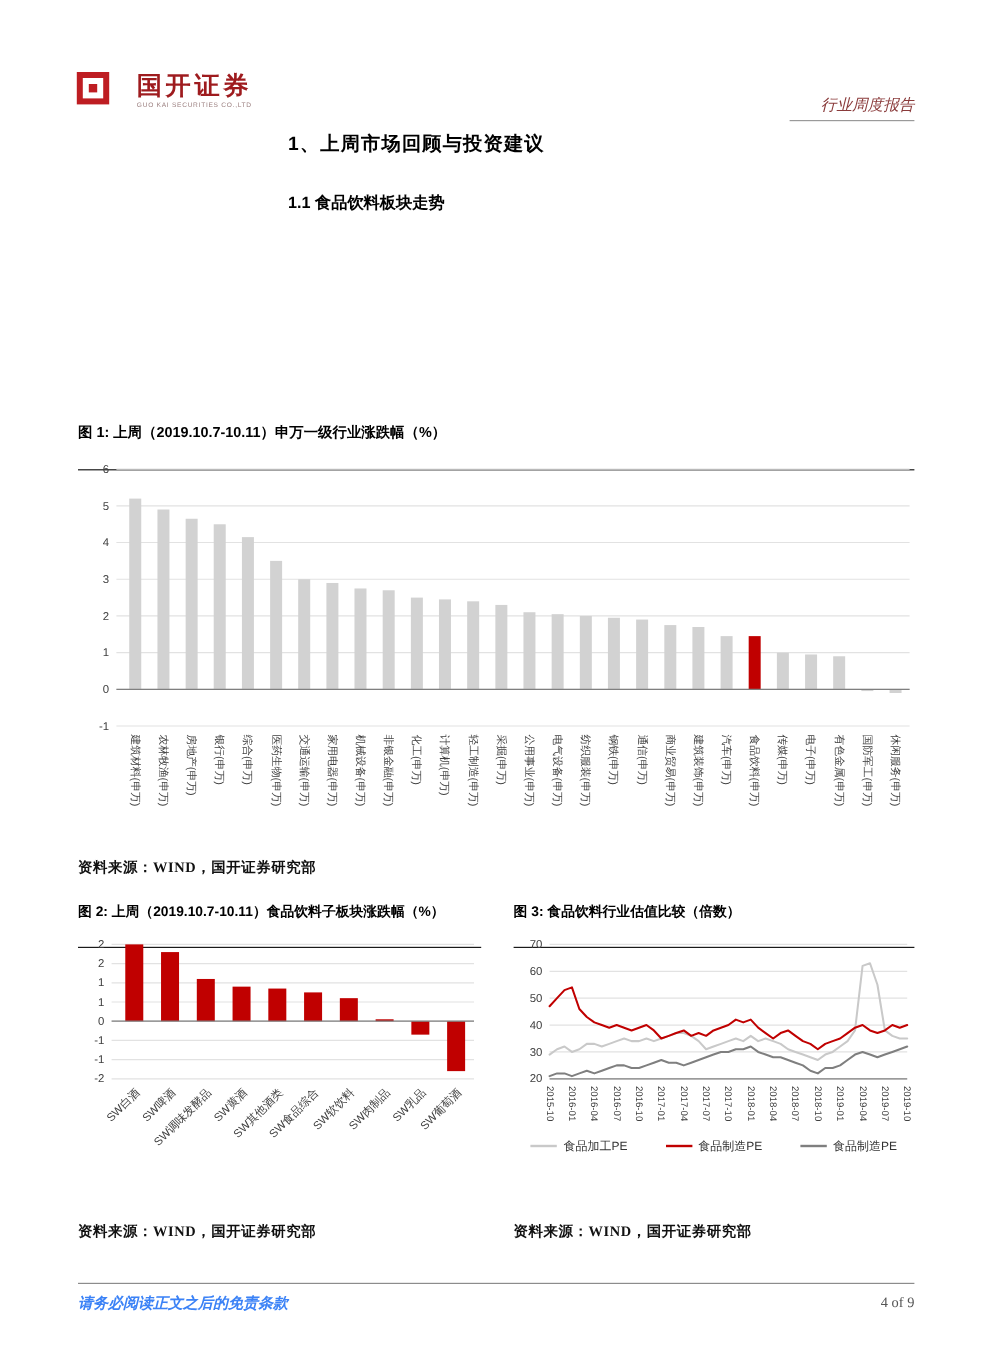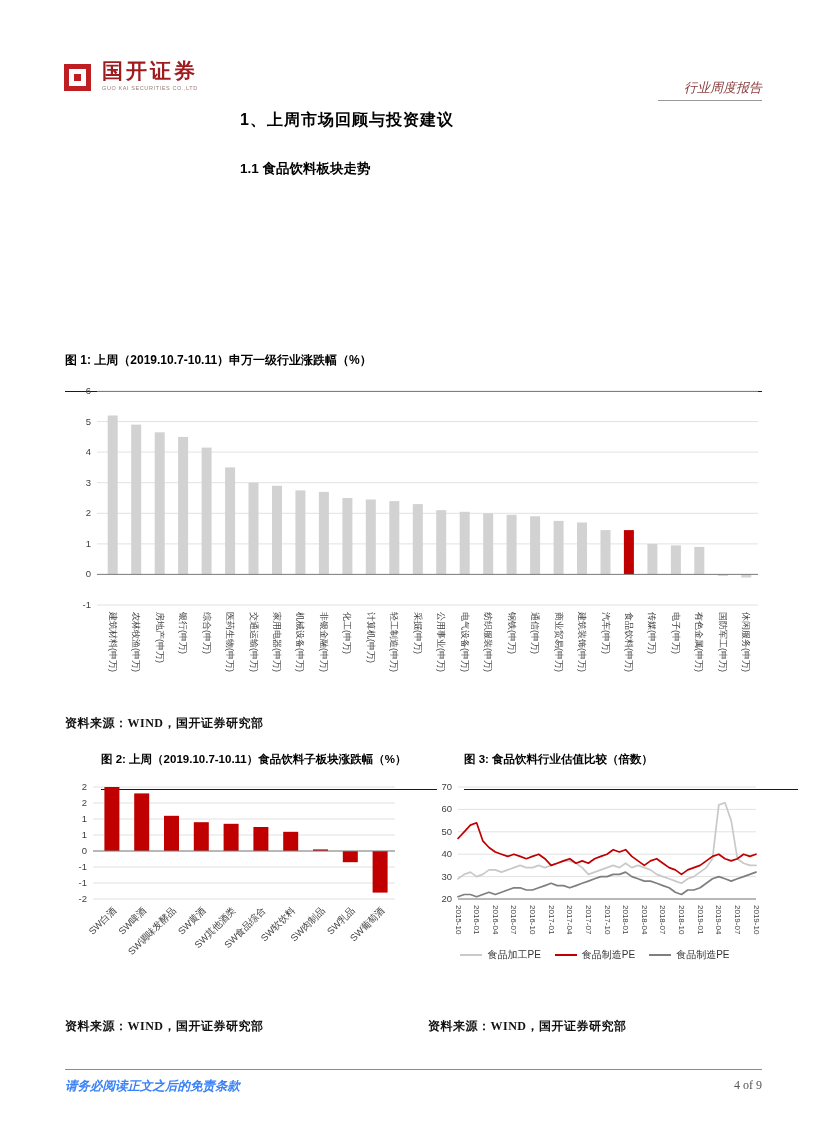--- a/index.html
+++ b/index.html
@@ -4,21 +4,21 @@
 <style>
   * { margin:0; padding:0; box-sizing:border-box; }
   html,body { background:#ffffff; }
   .page {
     position:relative; width:827px; height:1122px; background:#fff; overflow:hidden;
     font-family:"Liberation Sans","DejaVu Sans",sans-serif; color:#111;
   }
   .abs { position:absolute; }
 
   
-  .logo { left:64px; top:60px; display:flex; align-items:flex-end; gap:11px; }
+  .logo { left:64px; top:60px; display:flex; align-items:flex-start; gap:23px; }
   .logo-mark { width:27px; height:27px; background:#BE1D22; position:relative; flex:0 0 auto; }
   .logo-mark::before { content:""; position:absolute; inset:5px; background:#ffffff; }
   .logo-mark::after  { content:""; position:absolute; inset:10px; background:#BE1D22; }
   .brand-name {
     font-family:"Liberation Serif","DejaVu Serif",serif; font-weight:700;
     font-size:21px; letter-spacing:3px; color:#9E1B1E; line-height:1.1;
   }
   .brand-caption { font-size:5.5px; color:#9a7e7e; letter-spacing:0.6px; margin-top:2px; }
   .report-type {
     right:65px; top:79px; font-family:"Liberation Serif","DejaVu Serif",serif;
@@ -33,38 +33,38 @@
     left:240px; top:194px; width:523px; text-align:justify;
     font-family:"Liberation Serif","DejaVu Serif",serif;
     font-size:14px; line-height:29px; color:#111;
   }
 
   
   .fig-title {
     font-size:12px; font-weight:700; color:#000; padding-bottom:22px;
     border-bottom:1px solid #1a1a1a; white-space:nowrap; overflow:hidden;
   }
-  .fig-title.small { font-size:11.5px;margin-left:36px; }
+  .fig-title.small { font-size:11.5px; }
   .fig1-title { left:65px; top:352px; width:697px; }
   .fig2-title { left:65px; top:752px; width:336px; }
   .fig3-title { left:428px; top:752px; width:334px; }
   #chart1 { left:65px; top:377px; }
   #chart2 { left:65px; top:779px; }
   #chart3 { left:428px; top:779px; }
   svg text { font-family:"Liberation Sans","DejaVu Sans",sans-serif; }
 
   .source {
     font-family:"Liberation Serif","DejaVu Serif",serif;
     font-size:12px; font-weight:700; color:#111; letter-spacing:0.5px;margin-top:24px;
   }
   .source1 { left:65px; top:691px; }
   .source2 { left:65px; top:994px; }
   .source3 { left:428px; top:994px; }
 
-  .legend { left:428px; top:948px; width:334px; display:flex; justify-content:center; gap:14px;
+  .legend { left:428px; top:948px; width:334px; display:flex; justify-content:center; gap:32px;
             font-size:10px; color:#333; align-items:center; }
   .legend-item { display:flex; align-items:center; gap:5px; }
   .sw { display:inline-block; width:22px; height:2.5px; background:#999; }
 
   
   .footer-rule { left:65px; top:1069px; width:697px; height:1px; background:#8c8c8c; }
   .footer-left {
     left:65px; top:1078px; font-family:"Liberation Serif","DejaVu Serif",serif;
     font-weight:700; font-style:italic; font-size:12.5px; color:#3b82f6;
   }

